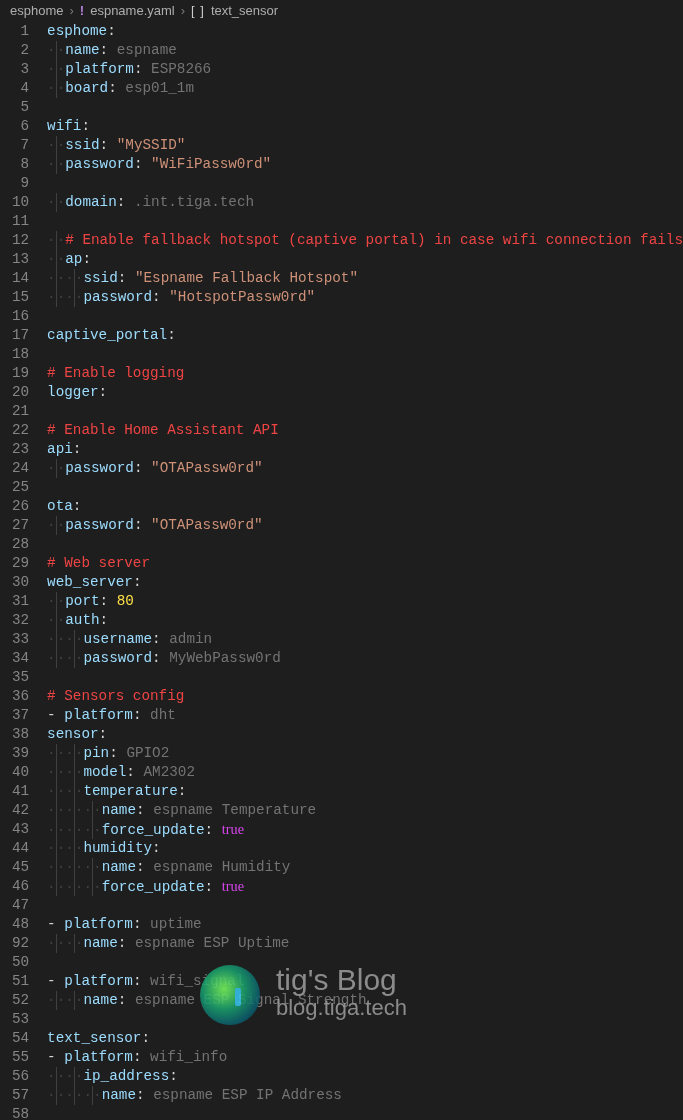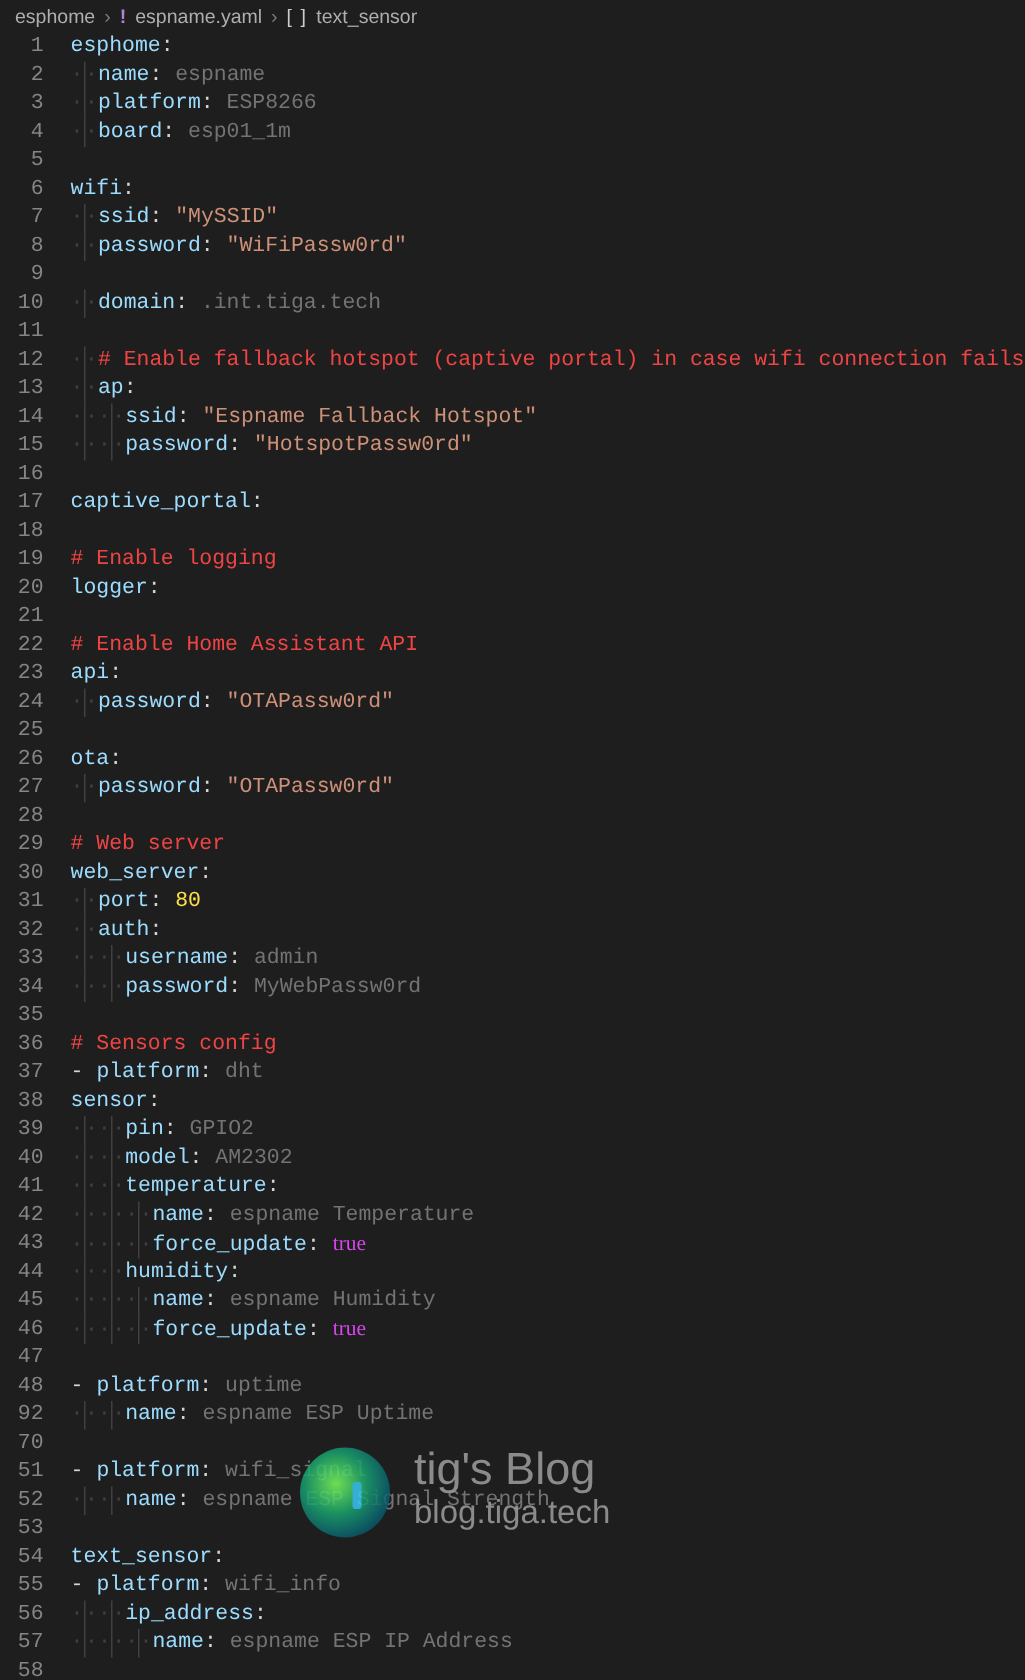--- a/index.html
+++ b/index.html
@@ -131,21 +131,21 @@
       <div>40</div>
       <div>41</div>
       <div>42</div>
       <div>43</div>
       <div>44</div>
       <div>45</div>
       <div>46</div>
       <div>47</div>
       <div>48</div>
       <div>92</div>
-      <div>70</div>
+      <div>50</div>
       <div>51</div>
       <div>52</div>
       <div>53</div>
       <div>54</div>
       <div>55</div>
       <div>56</div>
       <div>57</div>
       <div>58</div>
     </div>
   <div class="code" id="code">

